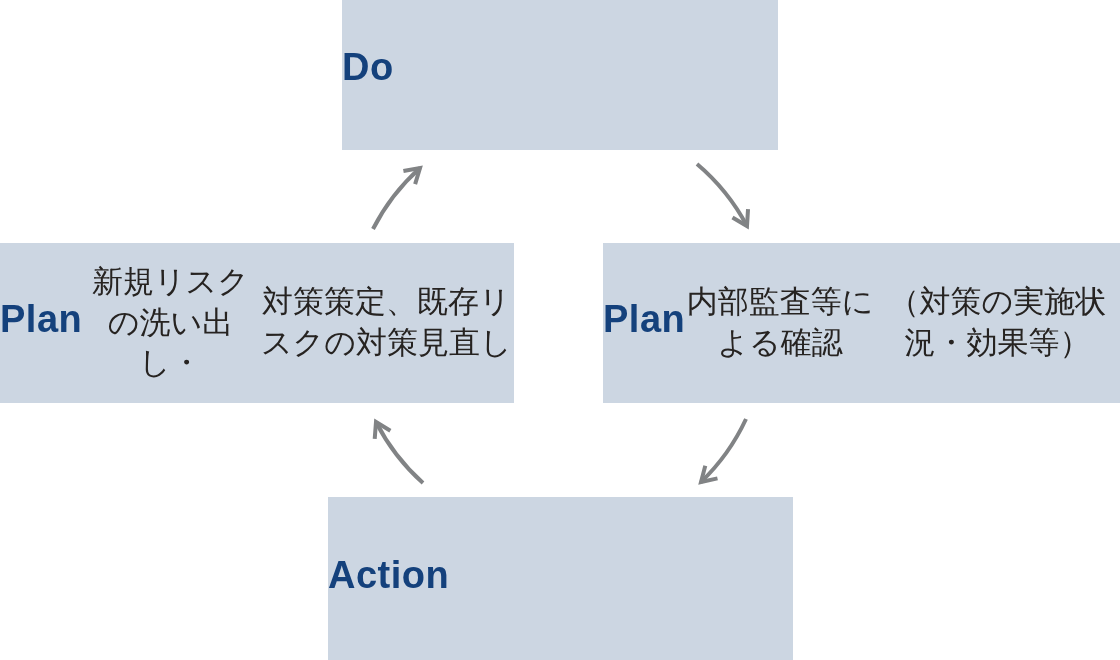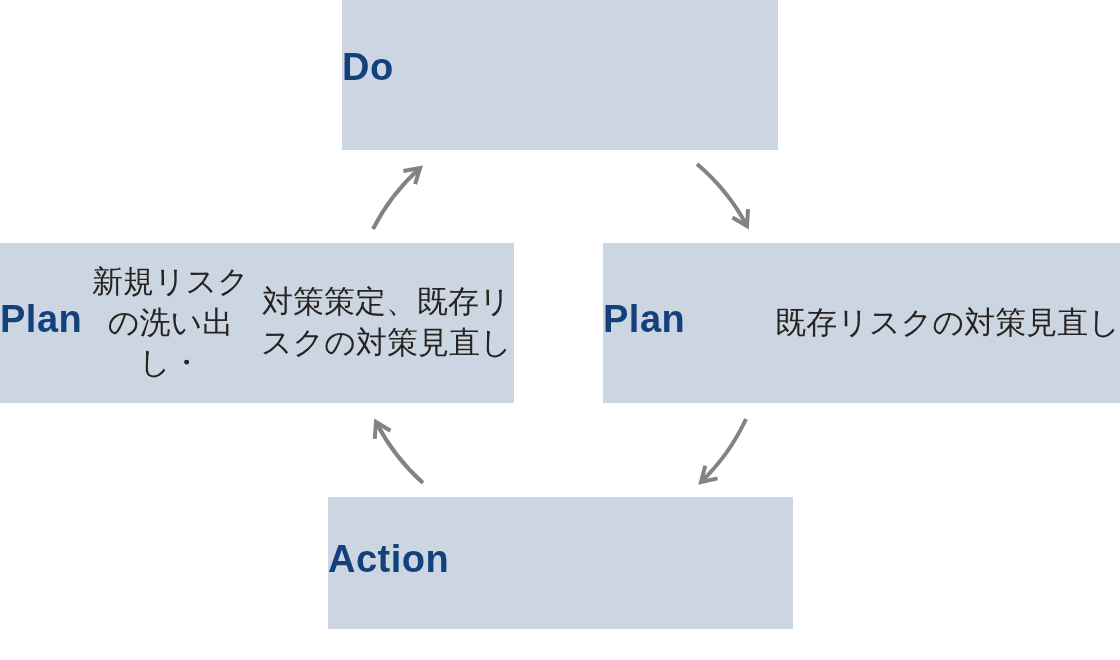--- a/index.html
+++ b/index.html
@@ -46,21 +46,21 @@
     letter-spacing: 0.5px;
   }
   .node .line {
     font-size: 31px;
     color: var(--body-text, #262321);
     line-height: 1.32;
   }
   .node-do     { left: 342px; top: 0;     width: 436px; height: 150px; padding-bottom: 8px; box-sizing: border-box; }
   .node-plan   { left: 0;     top: 243px; width: 514px; height: 160px; }
   .node-check  { left: 603px; top: 243px; width: 517px; height: 160px; }
-  .node-action { left: 328px; top: 497px; width: 465px; height: 132px; }
+  .node-action { left: 328px; top: 497px; width: 465px; height: 163px; }
 </style>
 </head>
 <body>
 
 <div class="canvas">
 
   <svg class="arrows-layer" viewBox="0 0 1120 660" xmlns="http://www.w3.org/2000/svg">
     <defs>
       <marker id="arrowhead" viewBox="0 0 6 6" markerWidth="6" markerHeight="6" refX="4.4" refY="3" orient="auto" markerUnits="strokeWidth">
         <path d="M 0.8 0.8 L 4.4 3 L 0.8 5.2" fill="none" stroke="#818385" stroke-width="1"></path>
@@ -77,20 +77,21 @@
   </div>
 
   <div class="node node-plan">
     <div class="title">Plan</div>
     <div class="line">新規リスクの洗い出し・</div>
     <div class="line">対策策定、既存リスクの対策見直し</div>
   </div>
 
   <div class="node node-check">
     <div class="title">Plan</div>
-    <div class="line">既存リスクの対策見直し</div>
+    <div class="line">内部監査等による確認</div>
+    <div class="line">（対策の実施状況・効果等）</div>
   </div>
 
   <div class="node node-action">
     <div class="title">Action</div>
   </div>
 
 </div>
 
 </body></html>

